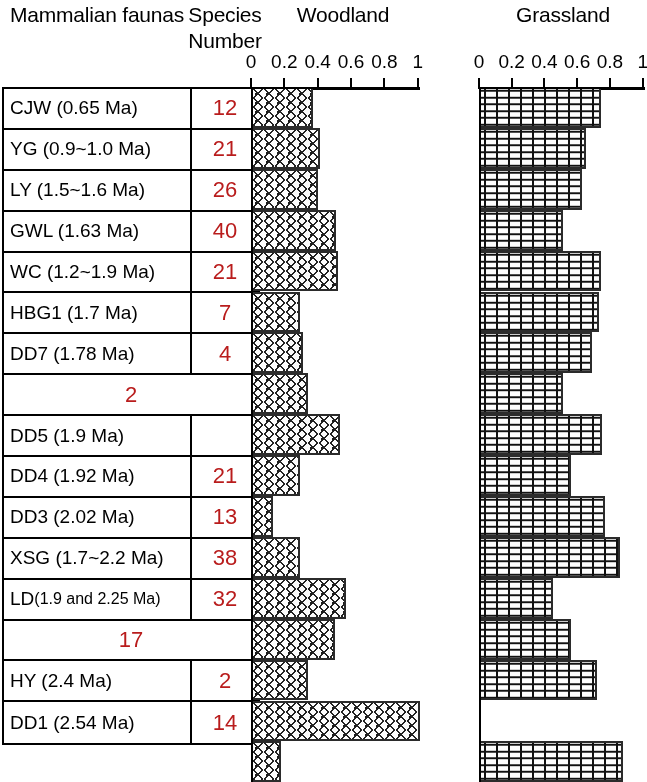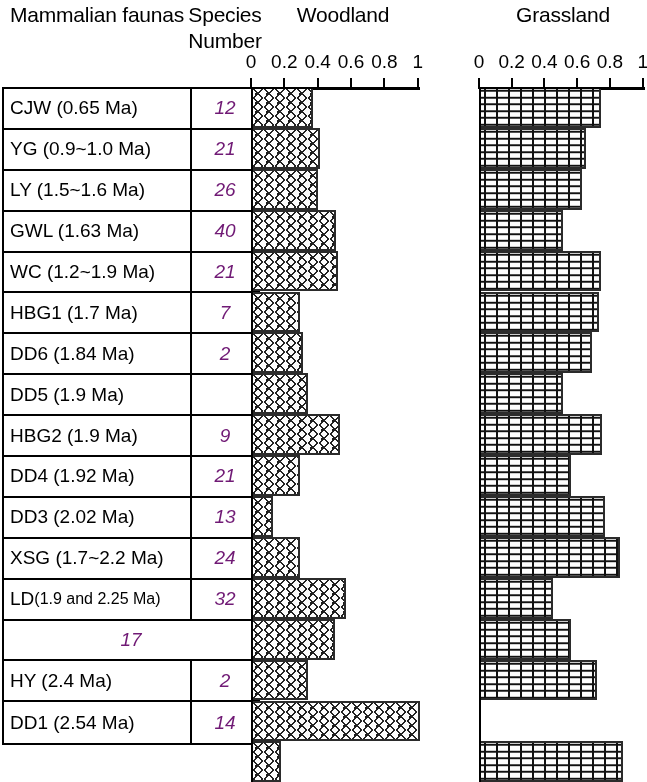--- a/index.html
+++ b/index.html
@@ -86,23 +86,22 @@
     color: #000;
     white-space: nowrap;
     overflow: hidden;
   }
   .cell-name .small { font-size: 16px; }
   .cell-num {
     flex: 1 1 auto;
     display: flex;
     align-items: center;
     justify-content: center;
-    font-size: 19px;
-    color: #701a75;
-    font-style: italic;
+    font-size: 22px;
+    color: #b91c1c;
   }
 
   
   .panel {
     position: absolute;
     top: 87px;
     height: 695px;
   }
   #panel-wood  { left: 251px; width: 168px; }
   #panel-grass { left: 479px; width: 166px; }
@@ -223,41 +222,40 @@
       </div>
       <div class="trow">
         <div class="cell-name">WC (1.2~1.9 Ma)</div>
         <div class="cell-num">21</div>
       </div>
       <div class="trow">
         <div class="cell-name">HBG1 (1.7 Ma)</div>
         <div class="cell-num">7</div>
       </div>
       <div class="trow">
-        <div class="cell-name">DD6 (1.84 Ma)</div>
+        <div class="cell-name">DD7 (1.78 Ma)</div>
+        <div class="cell-num">4</div>
+      </div>
+      <div class="trow">
         <div class="cell-num">2</div>
       </div>
       <div class="trow">
         <div class="cell-name">DD5 (1.9 Ma)</div>
-      </div>
-      <div class="trow">
-        <div class="cell-name">HBG2 (1.9 Ma)</div>
-        <div class="cell-num">9</div>
       </div>
       <div class="trow">
         <div class="cell-name">DD4 (1.92 Ma)</div>
         <div class="cell-num">21</div>
       </div>
       <div class="trow">
         <div class="cell-name">DD3 (2.02 Ma)</div>
         <div class="cell-num">13</div>
       </div>
       <div class="trow">
         <div class="cell-name">XSG (1.7~2.2 Ma)</div>
-        <div class="cell-num">24</div>
+        <div class="cell-num">38</div>
       </div>
       <div class="trow">
         <div class="cell-name">
           <span>LD </span>
           <span class="small">(1.9 and 2.25 Ma)</span>
         </div>
         <div class="cell-num">32</div>
       </div>
       <div class="trow">
         <div class="cell-num">17</div>

